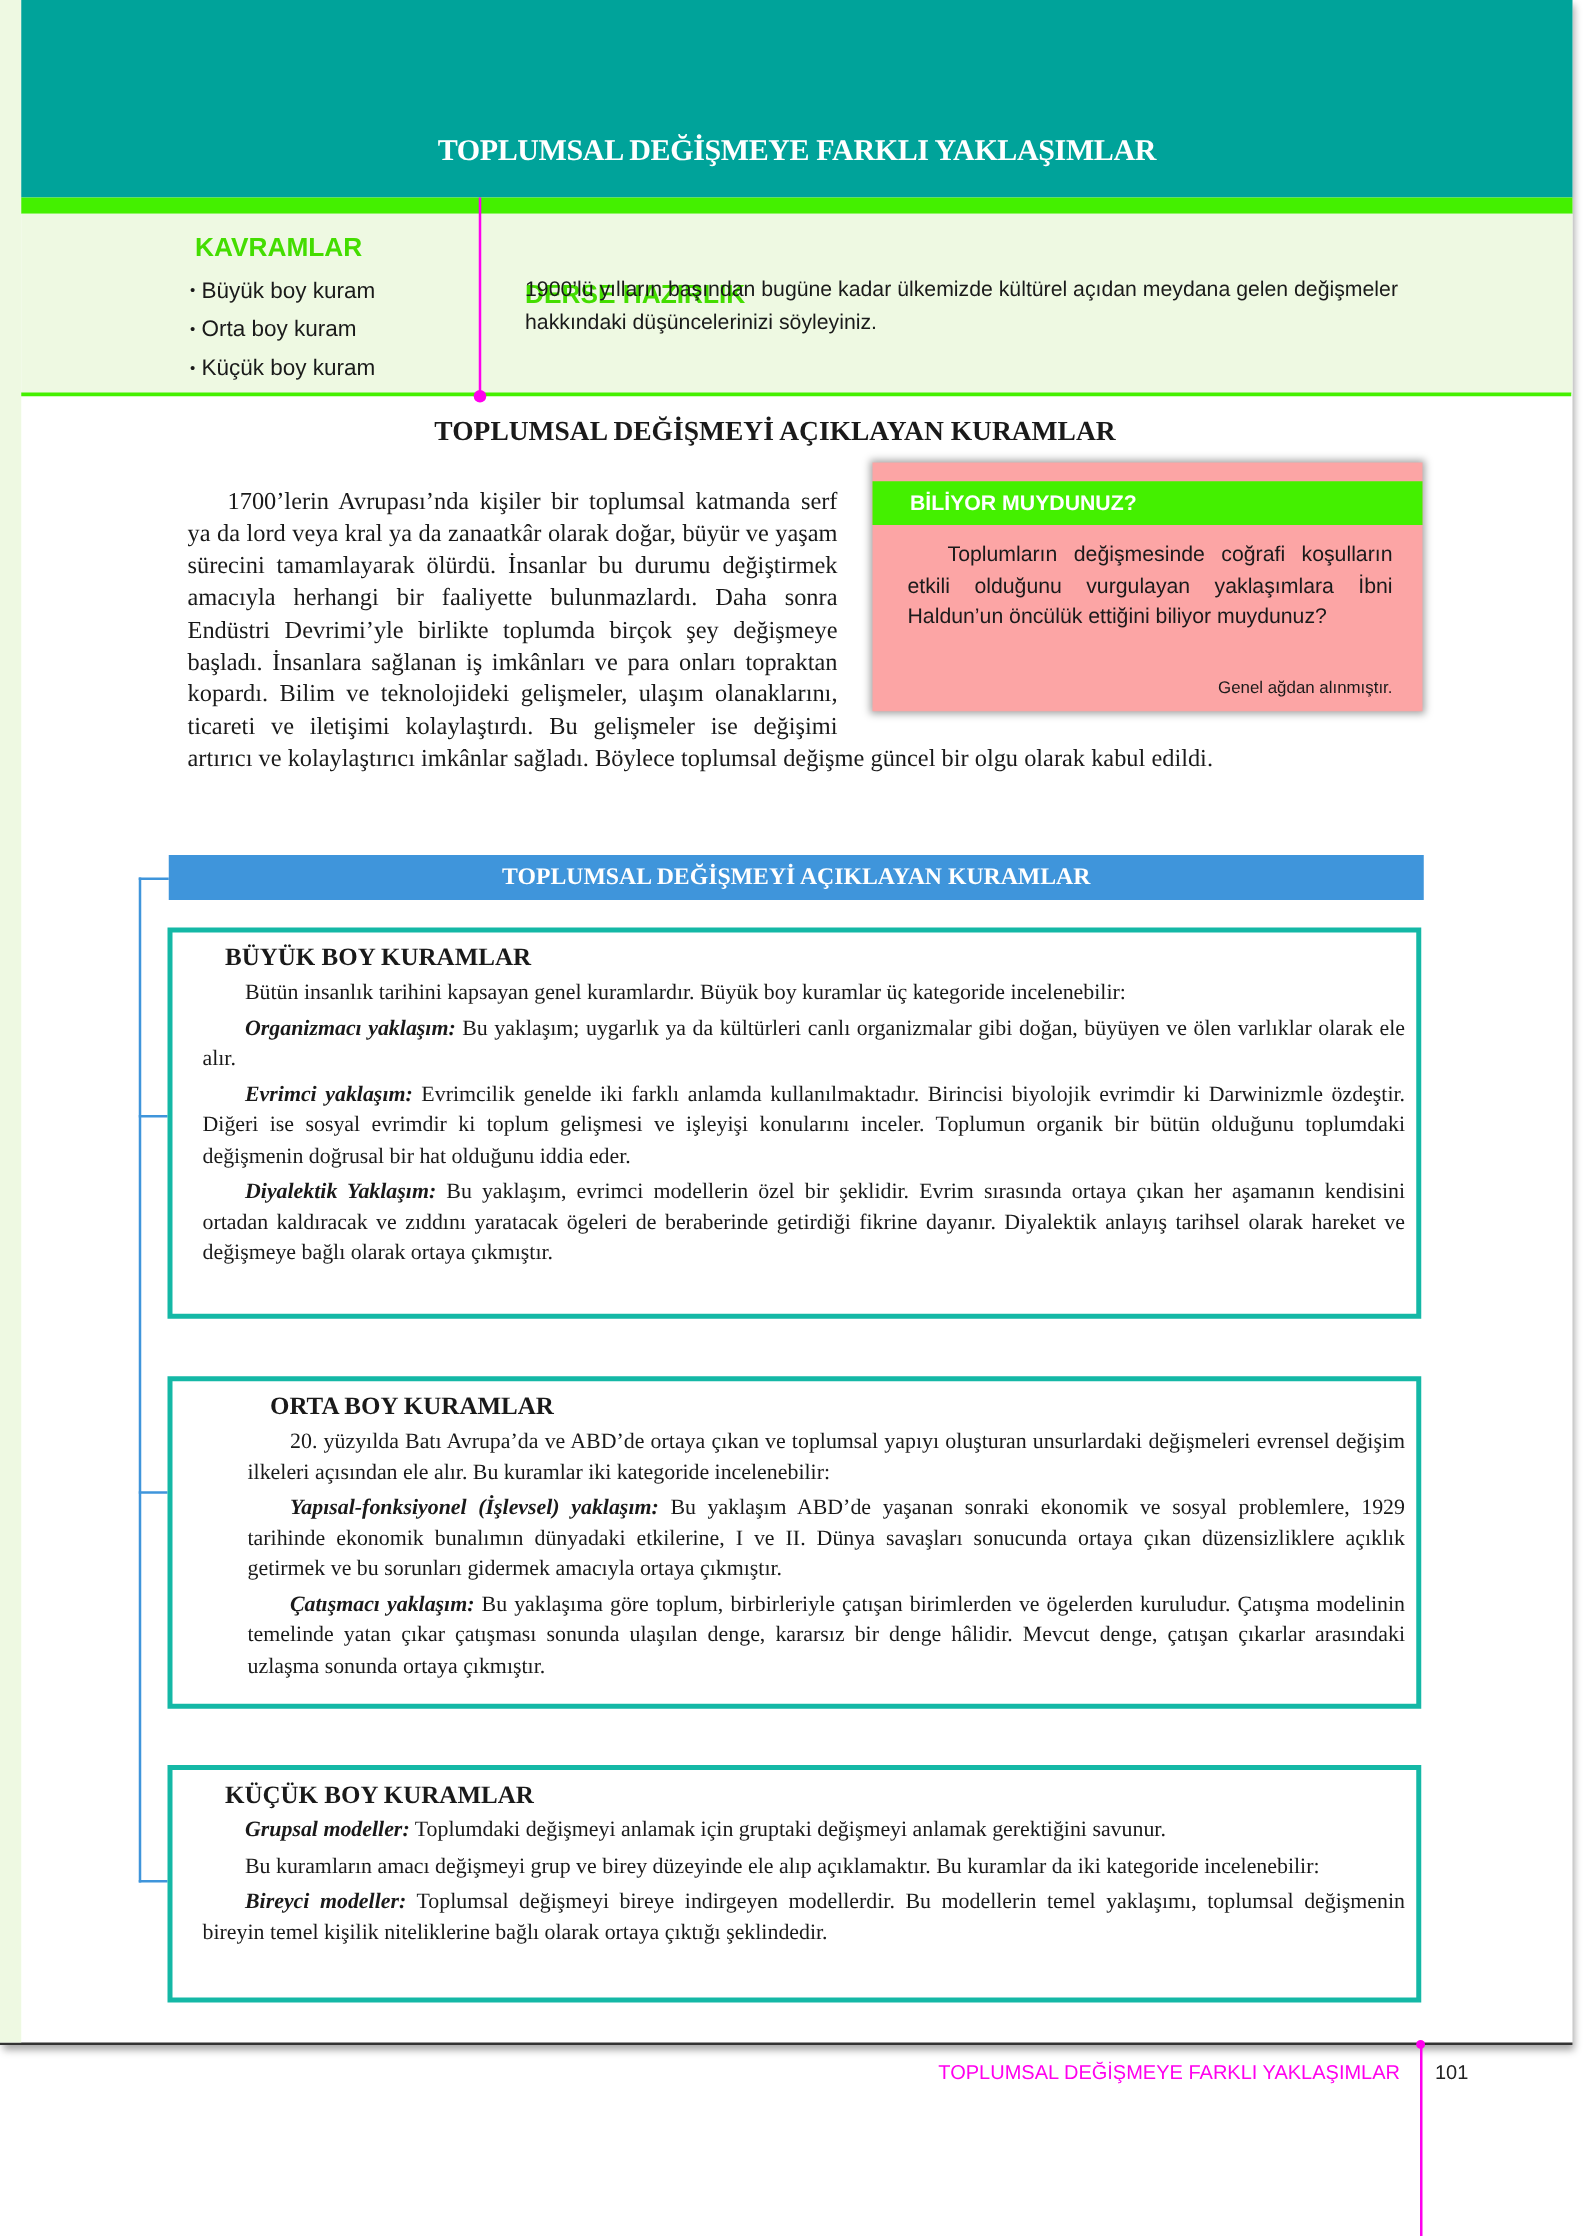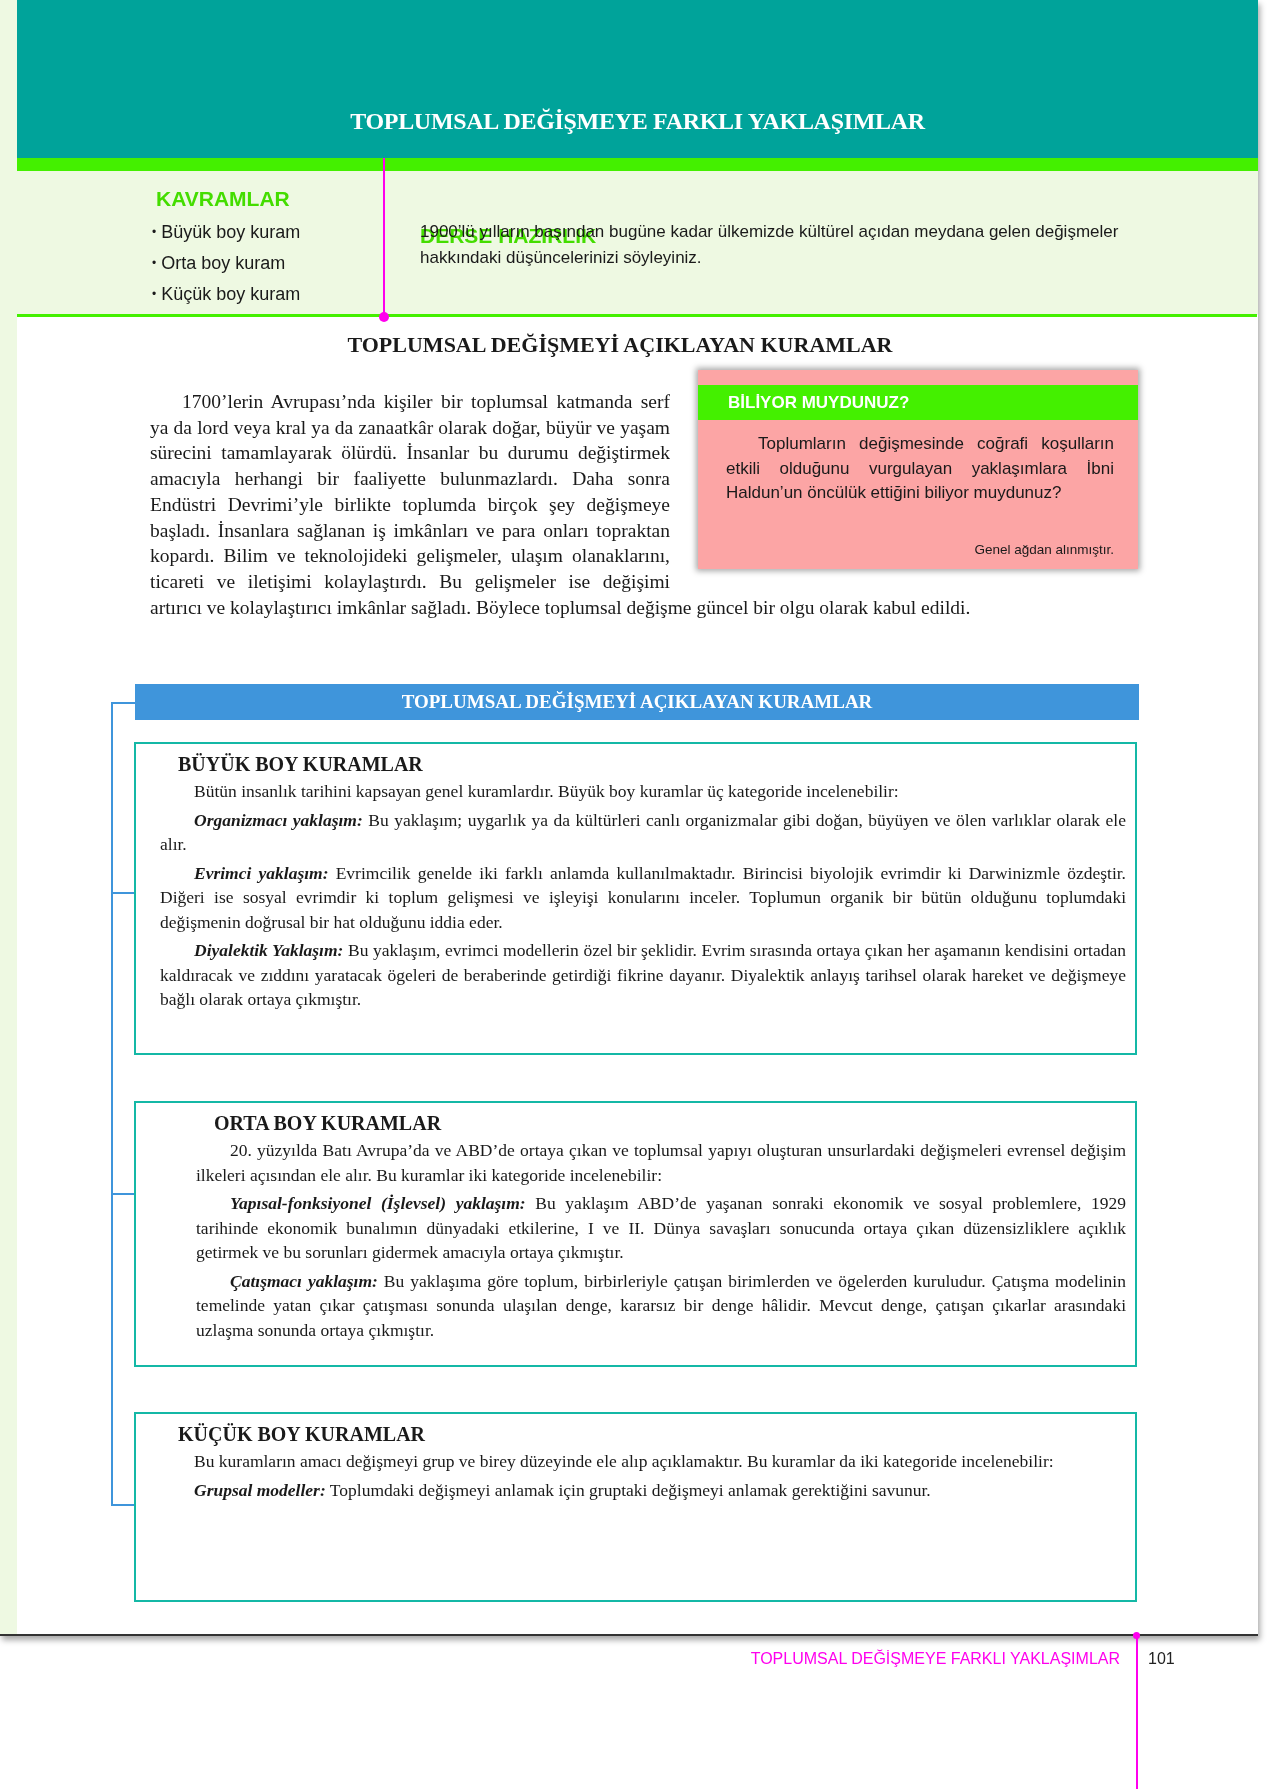--- a/index.html
+++ b/index.html
@@ -99,21 +99,21 @@
     position:absolute; left:111px; top:702px; width:2px; height:804px;
     background:#3f95db;
   }
   .bracket-h { position:absolute; left:111px; height:2px; background:#3f95db; }
   .blue-bar {
     position:absolute; left:135px; top:684px; width:1004px; height:36px;
     background:#3f95db; color:#ffffff; text-align:center; line-height:36px;
     font-weight:bold; font-size:19px;
   }
   .kbox {
-    position:absolute; left:134px; width:1003px; border:2px solid #14b8a6;
+    position:absolute; left:134px; width:1003px; border:4px solid #14b8a6;
     background:#fff; box-sizing:border-box;
     font-size:17.5px; line-height:24.5px;
   }
   .kbox h3 {
     margin:0; font-size:20px; font-weight:bold; padding-left:42px;
     line-height:24px; margin-top:8px; margin-bottom:3px;
   }
   .kbox p { margin:0 0 4px 16px; padding:0 9px 0 8px; text-indent:34px; text-align:justify; }
   .kbox p b { font-style:italic; }
   .footer-line-v {
@@ -186,21 +186,22 @@
 
   <div class="kbox" style="top:1101px;height:266px;padding-left:36px;">
     <h3>ORTA BOY KURAMLAR</h3>
     <p>20. yüzyılda Batı Avrupa’da ve ABD’de ortaya çıkan ve toplumsal yapıyı oluşturan unsurlardaki değişmeleri evrensel değişim ilkeleri açısından ele alır. Bu kuramlar iki kategoride incelenebilir:</p>
     <p><b>Yapısal-fonksiyonel (İşlevsel) yaklaşım:</b><span> Bu yaklaşım ABD’de yaşanan sonraki ekonomik ve sosyal problemlere, 1929 tarihinde ekonomik bunalımın dünyadaki etkilerine, I ve II. Dünya savaşları sonucunda ortaya çıkan düzensizliklere açıklık getirmek ve bu sorunları gidermek amacıyla ortaya çıkmıştır.</span></p>
     <p><b>Çatışmacı yaklaşım:</b><span> Bu yaklaşıma göre toplum, birbirleriyle çatışan birimlerden ve ögelerden kuruludur. Çatışma modelinin temelinde yatan çıkar çatışması sonunda ulaşılan denge, kararsız bir denge hâlidir. Mevcut denge, çatışan çıkarlar arasındaki uzlaşma sonunda ortaya çıkmıştır.</span></p>
   </div>
 
   <div class="kbox" style="top:1412px;height:190px;">
     <h3>KÜÇÜK BOY KURAMLAR</h3>
+    <p><b>Grupsal modeller:</b><span> Toplumdaki değişmeyi anlamak için gruptaki değişmeyi anlamak gerektiğini savunur.</span></p>
     <p>Bu kuramların amacı değişmeyi grup ve birey düzeyinde ele alıp açıklamaktır. Bu kuramlar da iki kategoride incelenebilir:</p>
-    <p><b>Grupsal modeller:</b><span> Toplumdaki değişmeyi anlamak için gruptaki değişmeyi anlamak gerektiğini savunur.</span></p>
+    <p><b>Bireyci modeller:</b><span> Toplumsal değişmeyi bireye indirgeyen modellerdir. Bu modellerin temel yaklaşımı, toplumsal değişmenin bireyin temel kişilik niteliklerine bağlı olarak ortaya çıktığı şeklindedir.</span></p>
   </div>
 </div>
 
 <div class="footer-line-v"></div>
 <div class="footer-dot"></div>
 <div class="footer-title">TOPLUMSAL DEĞİŞMEYE FARKLI YAKLAŞIMLAR</div>
 <div class="footer-page">101</div>
 
 </body></html>

